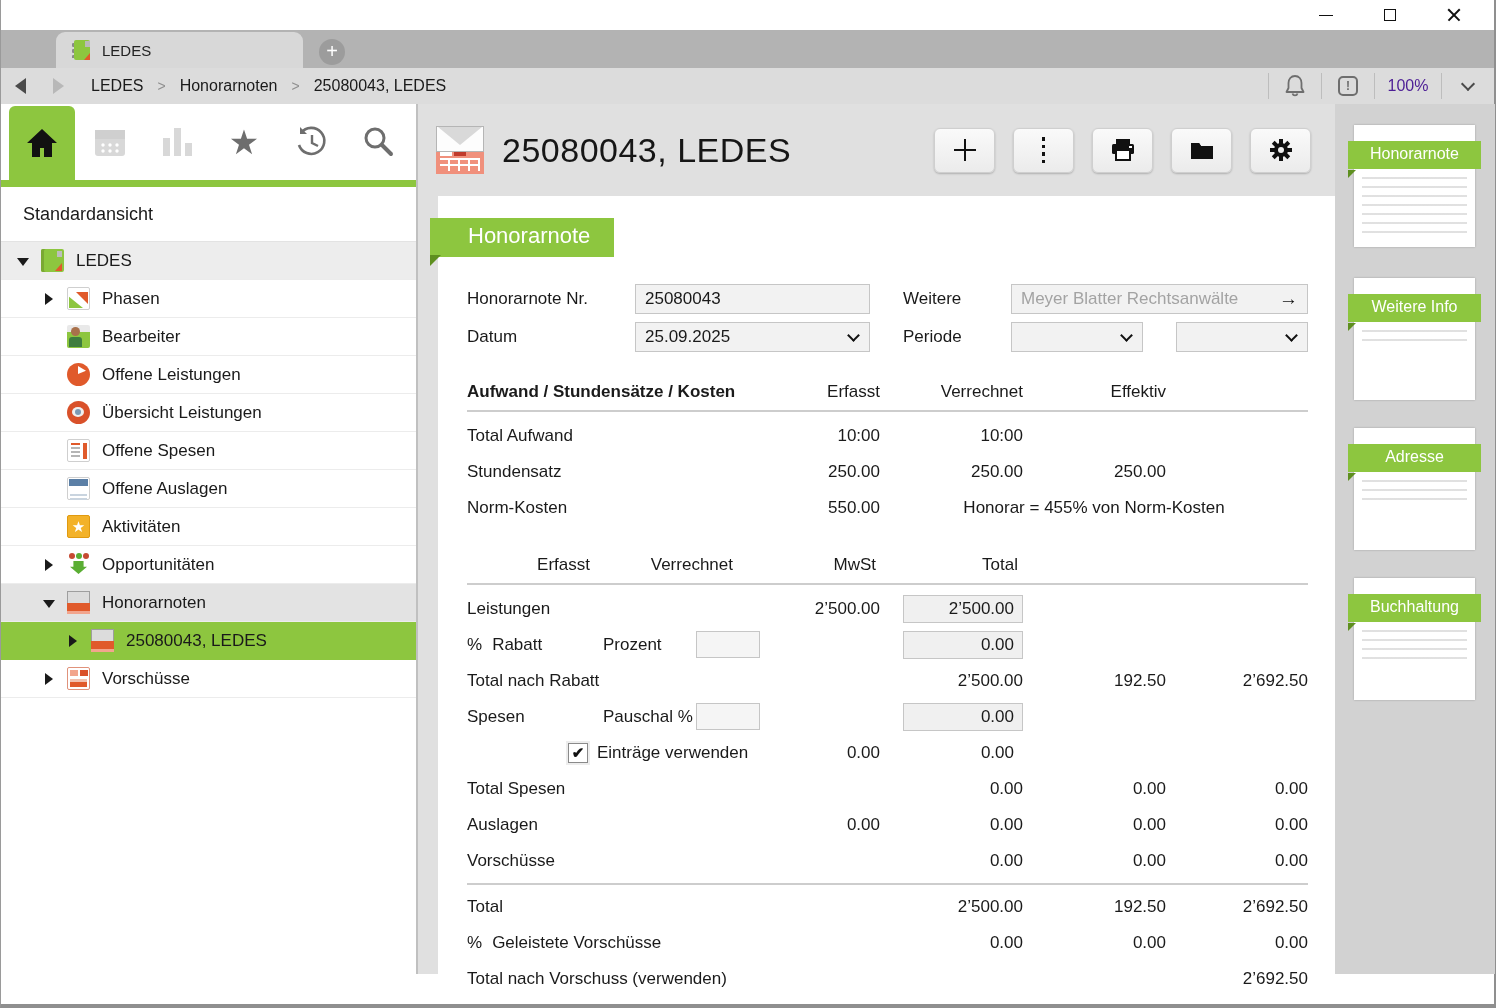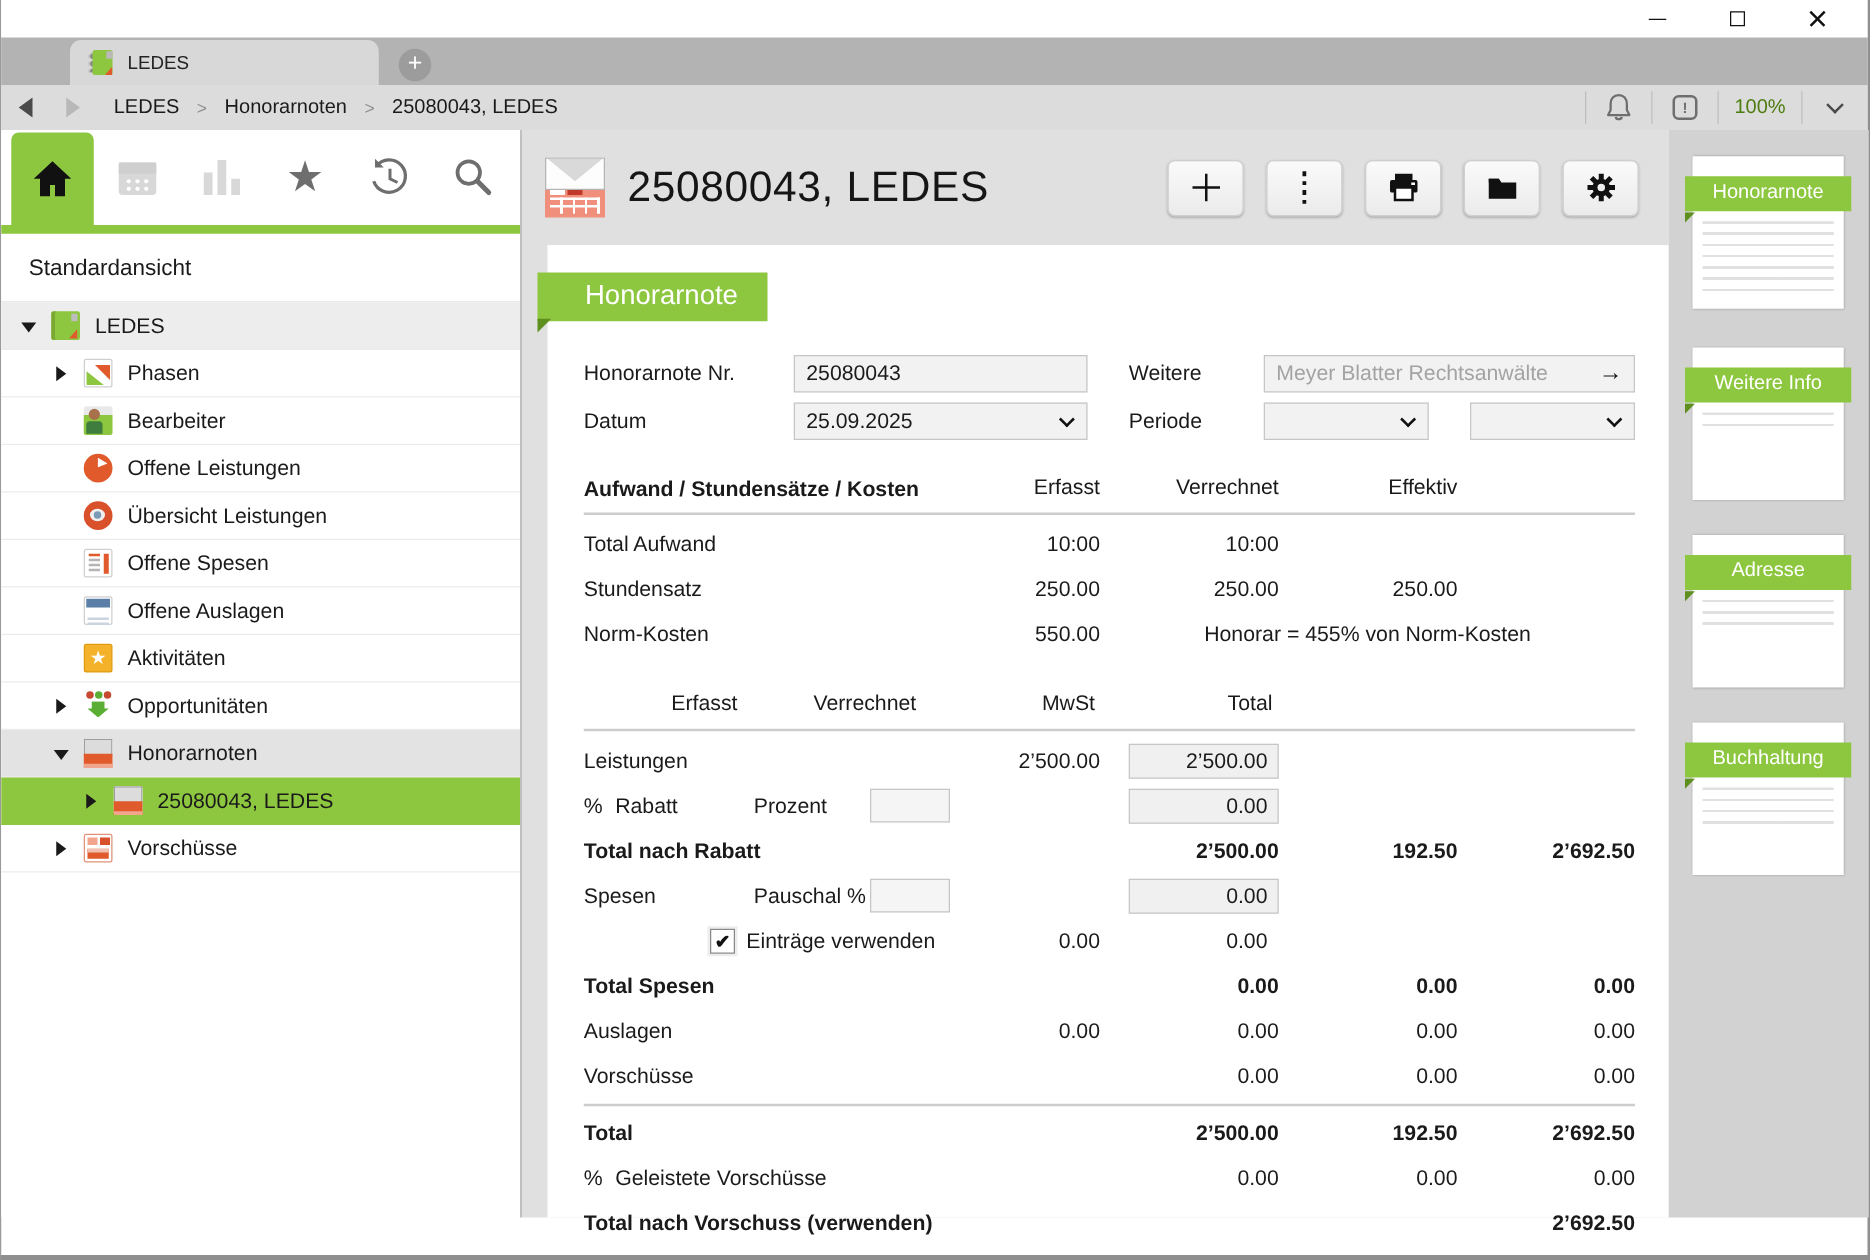--- a/index.html
+++ b/index.html
@@ -35,21 +35,21 @@
   .nav-arrow { width:38px; display:flex; justify-content:center; cursor:pointer; }
   .tri-left { width:0; height:0; border-top:8px solid transparent; border-bottom:8px solid transparent; border-right:11px solid #4a4a4a; }
   .tri-right { width:0; height:0; border-top:8px solid transparent; border-bottom:8px solid transparent; border-left:11px solid #b8b8b8; }
   .crumbs { display:flex; align-items:center; gap:14px; margin-left:14px; }
   .crumb { cursor:pointer; color:#1a1a1a; }
   .crumb-sep { color:#8f8f8f; font-size:14px; }
   .crumb-right { position:absolute; right:0; top:0; height:36px; display:flex; align-items:center; }
   .cr-sep { width:1px; height:26px; background:#bdbdbd; }
   .cr-item { width:52px; display:flex; align-items:center; justify-content:center; height:36px; cursor:pointer; color:#5f5f5f; }
   .alert-badge { width:20px; height:20px; border:2px solid #6e6e6e; border-radius:5px; font-size:12px; font-weight:bold; color:#6e6e6e; display:flex; align-items:center; justify-content:center; }
-  .zoom-level { width:66px; text-align:center; font-size:16px; color:#4d7c0f; cursor:pointer; }
+  .zoom-level { width:66px; text-align:center; font-size:16px; color:#4c1d95; cursor:pointer; }
   .chev { width:10px; height:10px; border-right:2px solid #4a4a4a; border-bottom:2px solid #4a4a4a; transform:rotate(45deg); margin-top:-4px; }
 
   
   .body { display:flex; height:870px; }
   .sidebar { width:417px; background:#fff; border-right:2px solid #c0c0c0; position:relative; flex:none; }
   .main { width:917px; background:#e0e0e0; position:relative; flex:none; }
   .rightpanel { width:160px; background:#d2d2d2; position:relative; flex:none; }
 
   
   .side-icons { height:76px; position:relative; background:#fff; }
@@ -135,29 +135,29 @@
   .inputbox input { border:none; background:transparent; font:inherit; color:inherit; width:100%; outline:none; }
   .inputbox input::placeholder { color:#a3a3a3; }
   .w235 { width:235px; } .w297 { width:297px; } .w132 { width:132px; }
   .combo-chev { width:9px; height:9px; border-right:2.4px solid #111; border-bottom:2.4px solid #111; transform:rotate(45deg); margin:-4px 2px 0 auto; flex:none; }
   .goto-arrow { margin-left:auto; font-size:19px; color:#111; flex:none; }
   .gap33 { width:33px; flex:none; }
 
   
   .tablesec { position:absolute; left:29px; right:27px; font-size:17px; }
   .trow { display:flex; align-items:center; height:36px; }
-  .trow.head { height:30px; align-items:flex-start; padding-bottom:6px; }
+  .trow.head { height:30px; align-items:center; padding-bottom:6px; }
   .c-label { width:290px; position:relative; height:100%; display:flex; align-items:center; }
   .c-a { width:123px; text-align:right; } .c-b { width:143px; text-align:right; }
   .c-c { width:143px; text-align:right; } .c-d { width:142px; text-align:right; }
   .sec-title { font-weight:bold; }
   .col-head { color:#1a1a1a; }
   .rule { height:2px; background:#cdcdcd; margin:0 0 6px 0; }
   .rule2 { height:2px; background:#cdcdcd; margin:4px 0; }
-  .bold { font-weight:bold; }
+  .bold { font-weight:normal; }
   .note-span { width:428px; text-align:center; }
   .vbox { width:120px; height:28px; background:#f0f0f0; border:1px solid #c6c6c6; display:flex; align-items:center; justify-content:flex-end; padding:0 8px; margin-left:auto; }
   .smallbox { position:absolute; left:229px; top:4px; width:64px; height:27px; background:#f5f5f5; border:1px solid #c6c6c6; }
   .sub-at97 { position:absolute; left:97px;margin-left:39px; }
   .checkbox { position:absolute; left:101px; top:8px; width:20px; height:20px; background:#fff; border:1px solid #8a8a8a; box-shadow:0 0 0 2px #ededed; display:flex; align-items:center; justify-content:center; }
   .checkbox::before { content:"✔"; font-size:15px; font-weight:bold; color:#111; }
   .chk-label { position:absolute; left:130px; }
   .pct { display:inline-block; margin-right:10px; }
 
   

